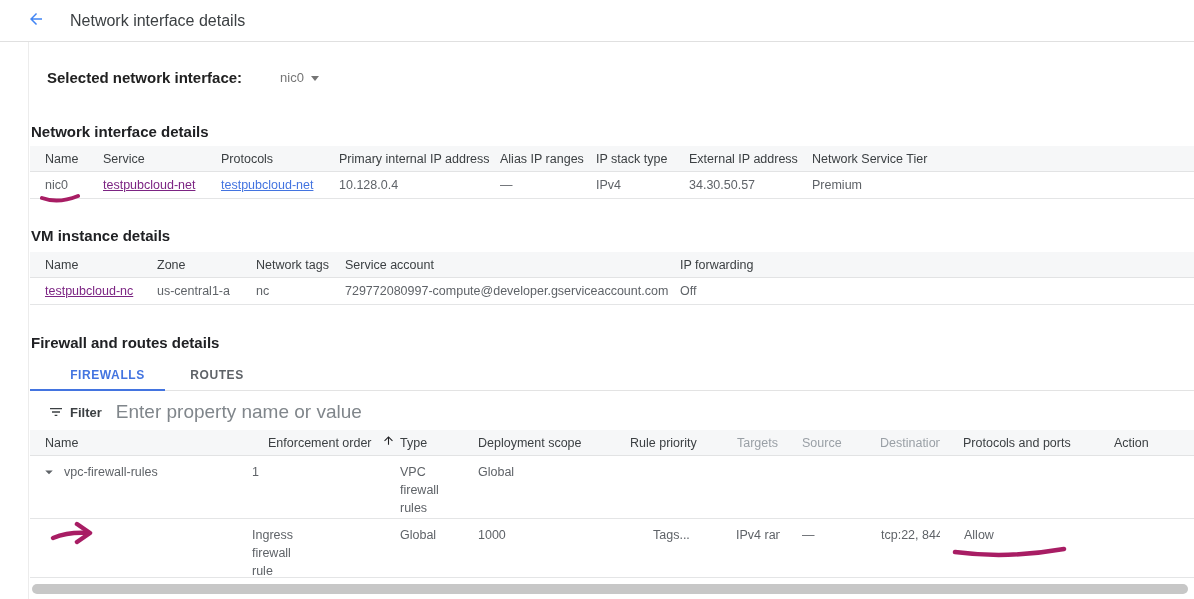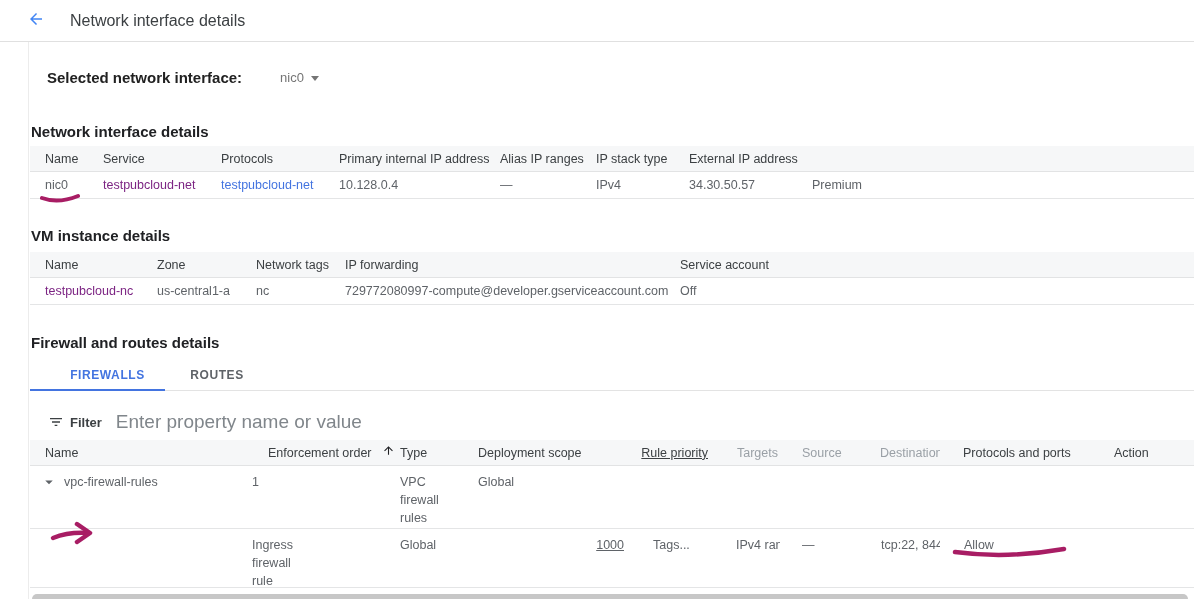--- a/index.html
+++ b/index.html
@@ -29,48 +29,48 @@
   .tbl { margin-left:1px; width:1164px; }
   .thead { background:#f6f7f8; height:26px; border-bottom:1px solid #e2e3e4; }
   .trow  { height:27px; border-bottom:1px solid #e4e5e6; }
   .thead, .trow { display:grid; align-items:center; }
   .cell { font-size:12.5px; color:#5f6368; white-space:nowrap; overflow:hidden; padding-right:8px; }
   .thead .cell { color:#3c4043; }
   .pad1 { padding-left:15px; }
   .t1 { margin-top:5px; } .t1 .thead, .t1 .trow { grid-template-columns:73px 118px 118px 161px 96px 93px 123px 1fr; }
   .t2 { margin-top:7px; } .t2 .thead, .t2 .trow { grid-template-columns:127px 99px 89px 335px 1fr; }
 
-  a.lnk { cursor:pointer; }
+  a.lnk { text-decoration:underline; cursor:pointer; }
   .lnk-blue { color:#4374e0; }
   .lnk-visited { color:#7c2483; }
 
   
   .tabbar { margin-top:8px; margin-left:1px; width:1164px; display:flex; border-bottom:1px solid #e3e3e3; }
   .tab { height:31px; margin-bottom:-1px; display:flex; align-items:center; justify-content:center;
          font-size:12px; font-weight:bold; letter-spacing:.6px; cursor:pointer;
          border-bottom:2px solid transparent; color:#5f6368;padding-left:20px; }
   .tab-active { color:#4374e0; border-bottom-color:#4374e0; }
   .tab-firewalls { width:135px; } .tab-routes { width:84px; }
 
   
-  .filter-row { margin-top:17px; margin-left:1px; height:28px; display:flex; align-items:center; }
+  .filter-row { margin-top:7px; margin-left:1px; height:28px; display:flex; align-items:center; }
   .filter-icon { margin-left:18px; width:16px; height:16px; }
   .filter-label { margin-left:6px; font-size:13px; font-weight:bold; color:#3c4043; }
   .filter-input { margin-left:14px; flex:1; border:none; outline:none; font-size:19px; color:#3c4043;
                   font-family:"Liberation Sans", sans-serif; background:transparent; }
   .filter-input::placeholder { color:#80868b; }
 
   
   .t3 { margin-top:4px; }
   .t3 .thead, .t3 .fw-row { grid-template-columns:222px 148px 78px 152px 84px 66px 78px 82px 150px 1fr; display:grid; }
   .t3 .thead { height:26px; }
   .fw-row { border-bottom:1px solid #e4e5e6; align-items:start; padding-top:7px; }
   .fw-r1 { height:63px; } .fw-r2 { height:59px; }
   .fw-row .cell { line-height:18px; }
-  .c-right { justify-self:stretch; text-align:right; padding-right:6px;text-decoration:underline; }
+  .c-right { justify-self:stretch; padding-right:6px; }
   .c-targets { padding-left:23px; } .c-source { padding-left:22px; }
   .c-dest { padding-left:22px; } .c-proto { padding-left:23px; } .c-action { padding-left:24px; }
   .muted-h { color:#9aa0a6 !important; }
   .wrapcell { white-space:normal; width:62px; }
   .sort-icon { margin-left:10px; margin-top:-1px; }
   .name-cell { display:flex; align-items:center; }
   .tri-expand { width:18px; height:18px; margin-left:10px; margin-right:6px; cursor:pointer; flex:none; }
   .indent2 { padding-left:73px; }
 
   
@@ -107,41 +107,42 @@
   <div class="section-title s1">Network interface details</div>
   <div class="tbl t1">
     <div class="thead">
       <div class="cell pad1">Name</div>
       <div class="cell">Service</div>
       <div class="cell">Protocols</div>
       <div class="cell">Primary internal IP address</div>
       <div class="cell">Alias IP ranges</div>
       <div class="cell">IP stack type</div>
       <div class="cell">External IP address</div>
+      <div class="cell">Network Service Tier</div>
     </div>
     <div class="trow">
       <div class="cell pad1">nic0</div>
       <div class="cell"><a class="lnk lnk-visited">testpubcloud-net</a></div>
       <div class="cell"><a class="lnk lnk-blue">testpubcloud-net</a></div>
       <div class="cell">10.128.0.4</div>
       <div class="cell">—</div>
       <div class="cell">IPv4</div>
       <div class="cell">34.30.50.57</div>
       <div class="cell">Premium</div>
     </div>
   </div>
 
   <div class="section-title s2">VM instance details</div>
   <div class="tbl t2">
     <div class="thead">
       <div class="cell pad1">Name</div>
       <div class="cell">Zone</div>
       <div class="cell">Network tags</div>
+      <div class="cell">Service account</div>
       <div class="cell">IP forwarding</div>
-      <div class="cell">Service account</div>
     </div>
     <div class="trow">
       <div class="cell pad1"><a class="lnk lnk-visited">testpubcloud-nc</a></div>
       <div class="cell">us-central1-a</div>
       <div class="cell">nc</div>
       <div class="cell">729772080997-compute@developer.gserviceaccount.com</div>
       <div class="cell">Off</div>
     </div>
   </div>
 

